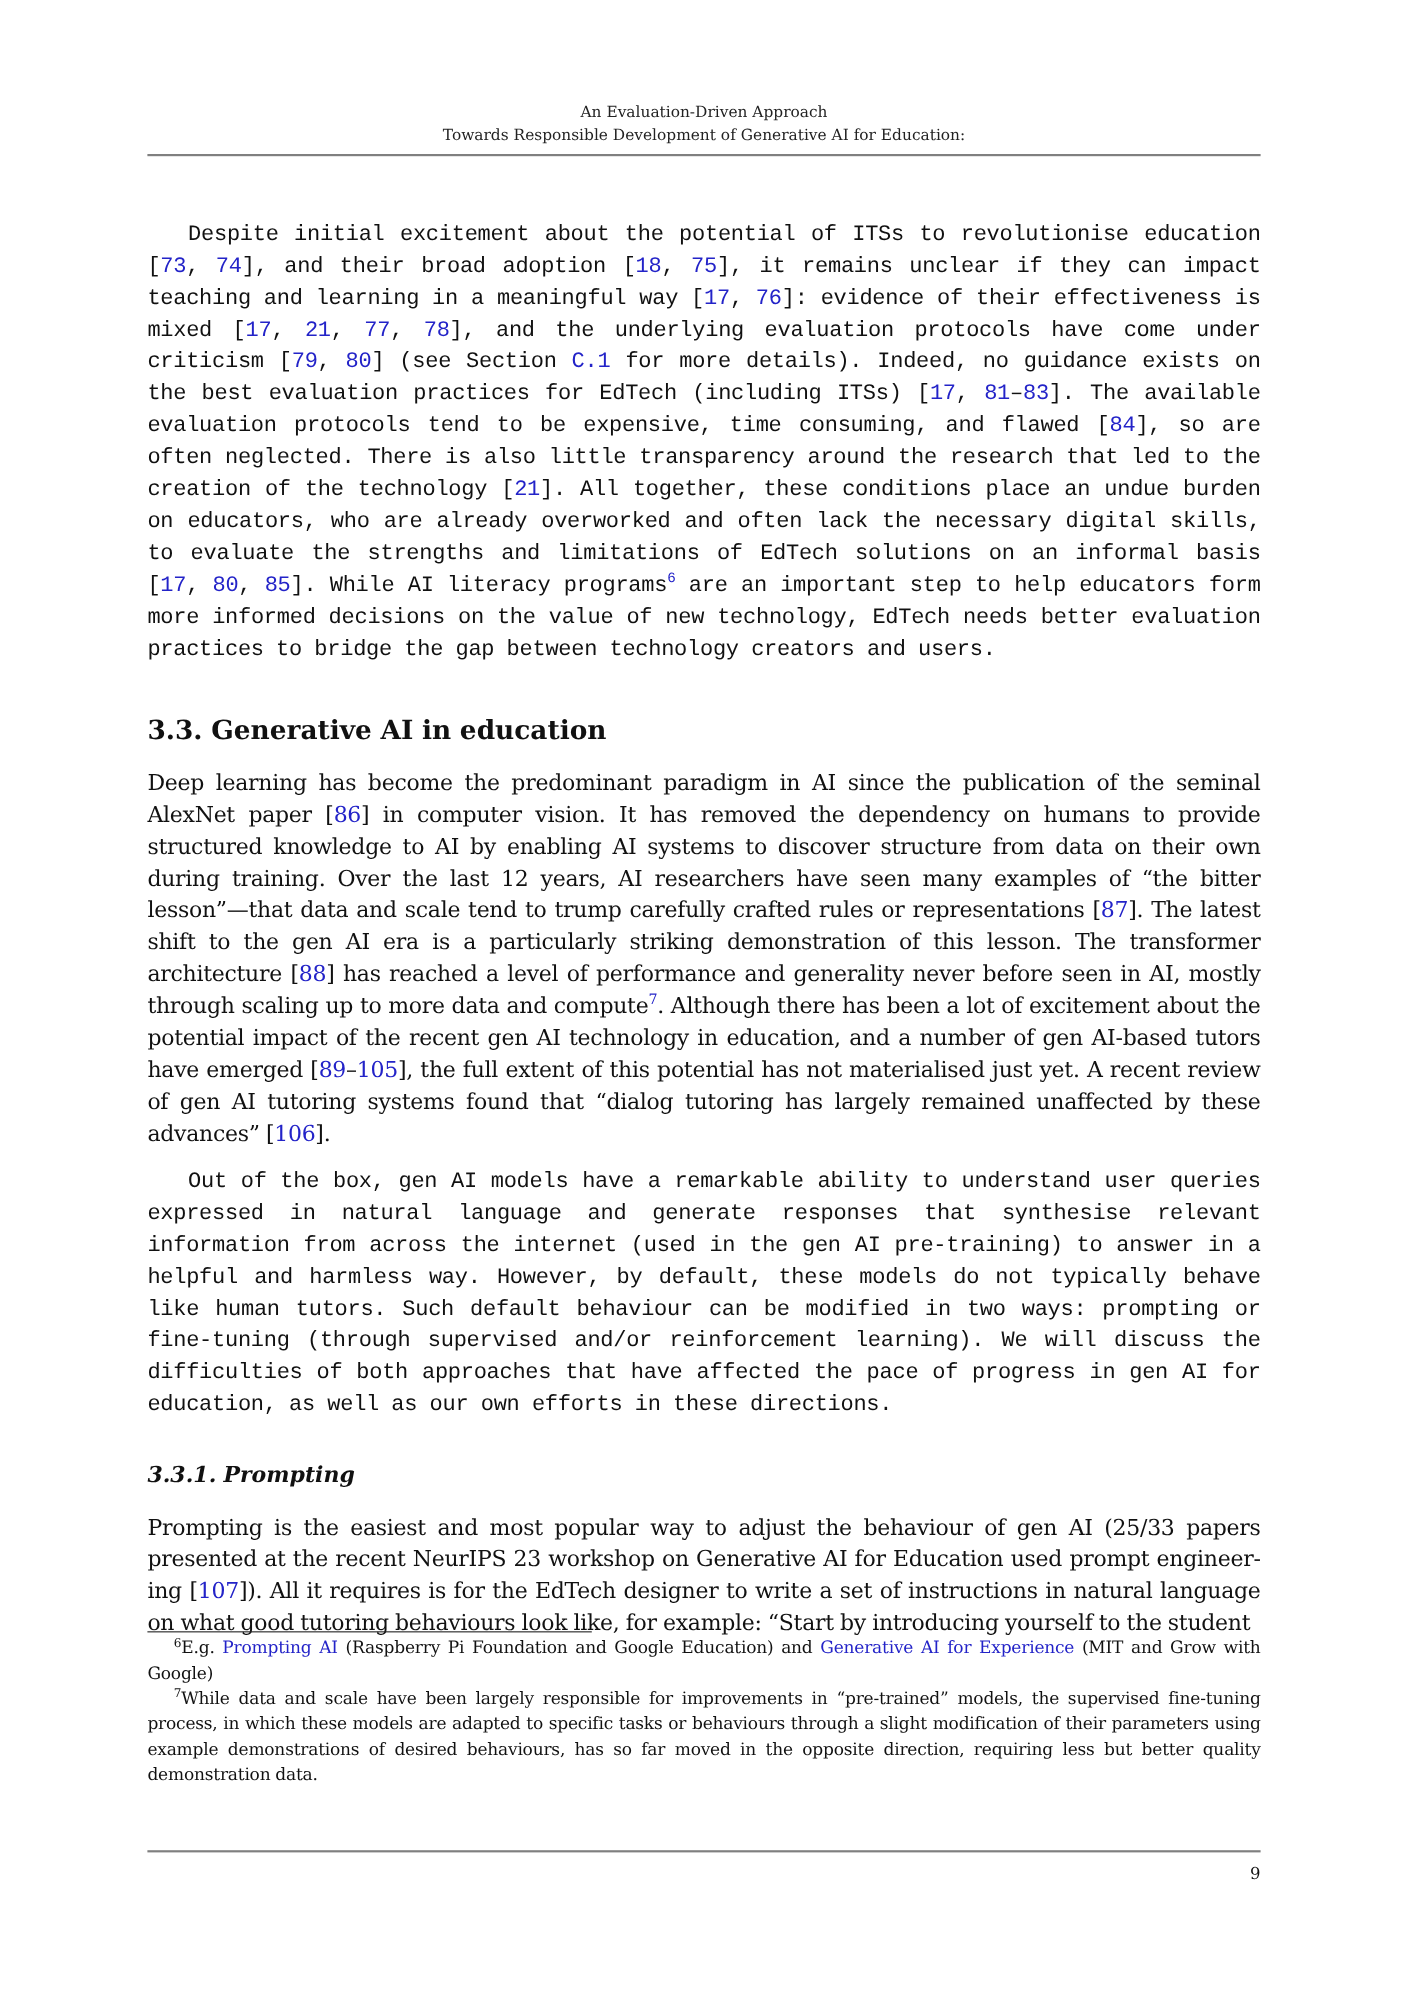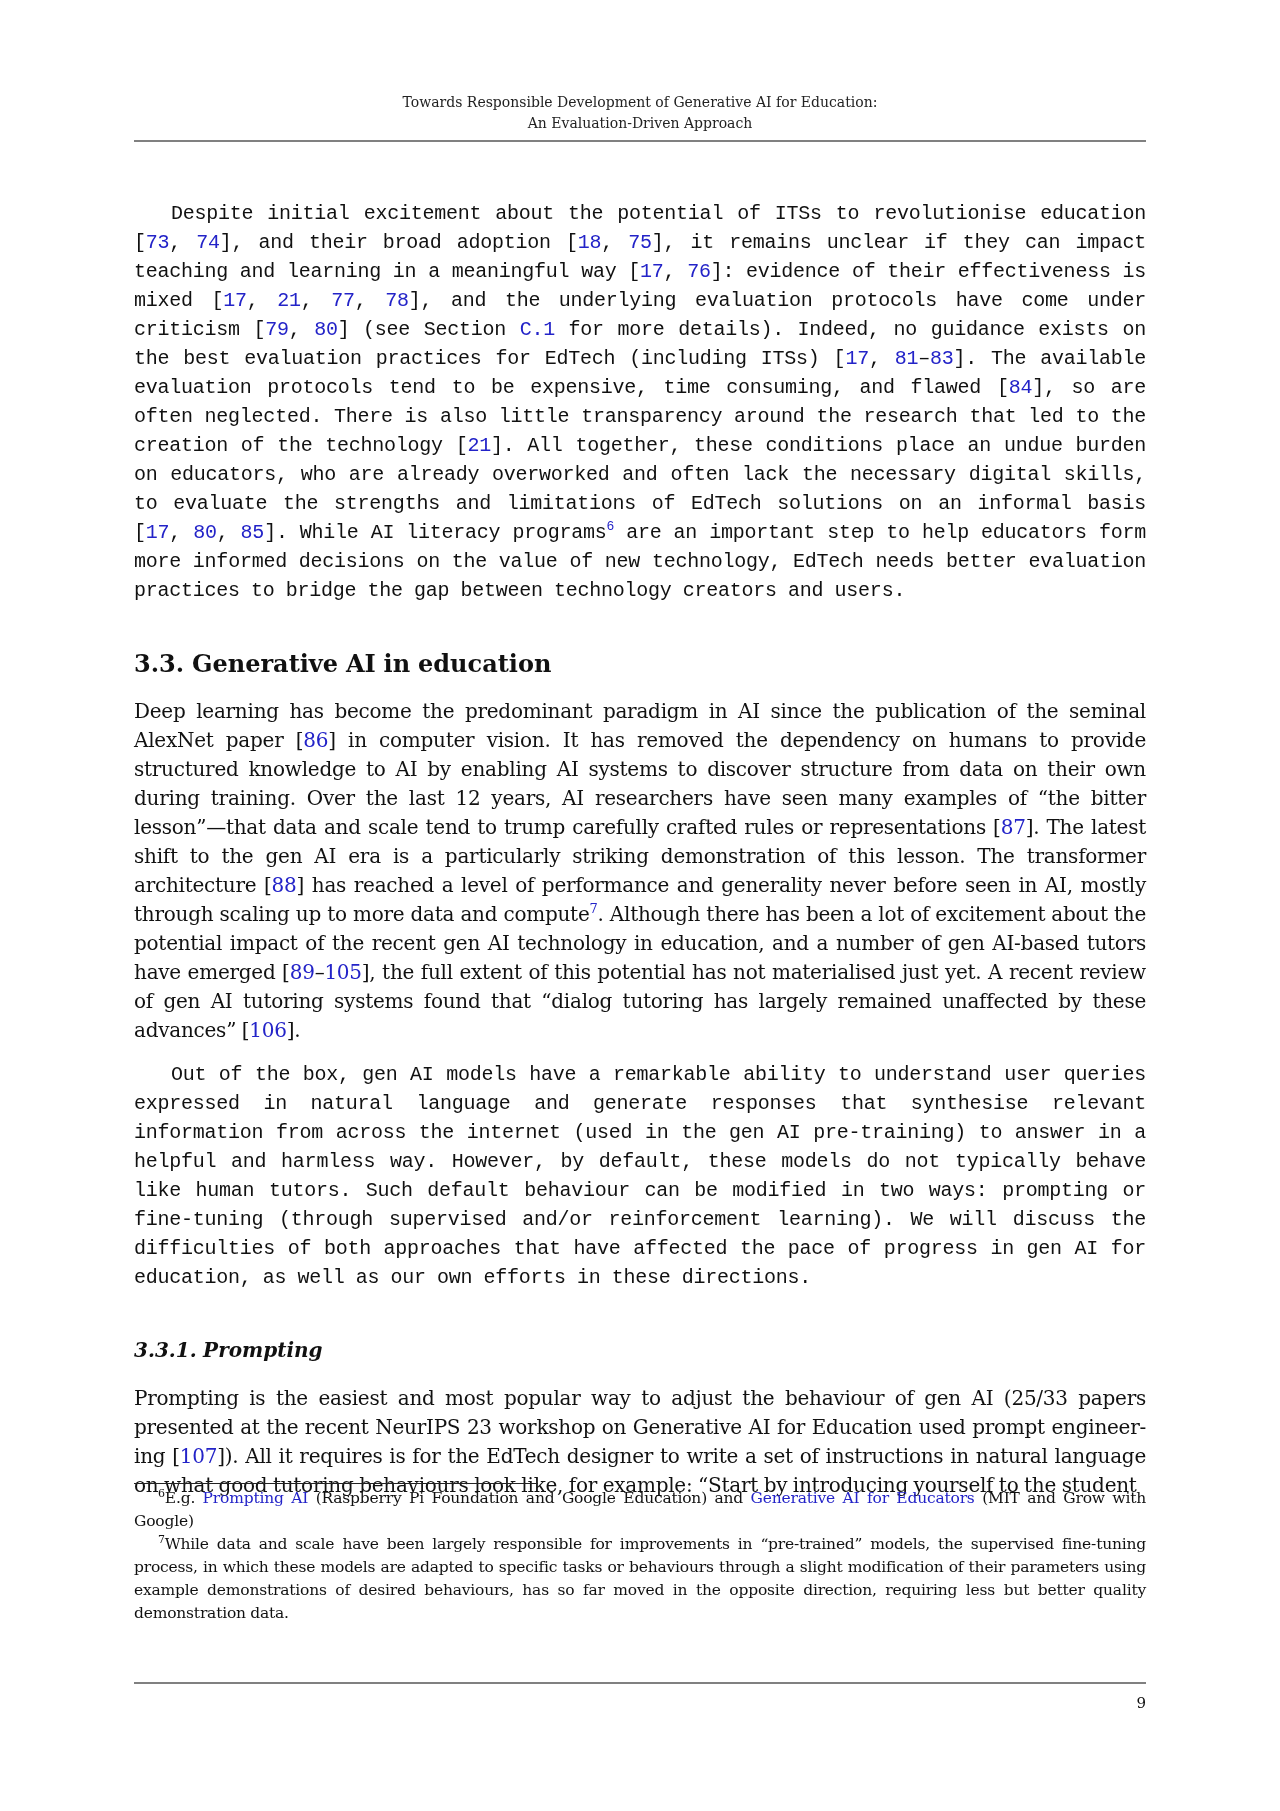--- a/index.html
+++ b/index.html
@@ -7,39 +7,39 @@
          font-family: "DejaVu Serif", "Liberation Serif", serif; color: #111111; }
   .page { position: absolute; left: 134px; top: 0; width: 1012px; }
   .running-header { position: absolute; top: 92px; left: 0; width: 1012px; text-align: center;
          font-size: 14px; line-height: 21px; color: #222; }
   .header-rule { position: absolute; top: 140px; left: 0; width: 1012px; height: 2px; background: #808080; }
   .body { position: absolute; top: 184px; left: 0; width: 1012px;
           font-size: 20px; line-height: 29px; text-align: justify; letter-spacing: -0.25px; word-spacing: -0.5px; }
   .body p { margin: 0; }
   .body p.indent { text-indent: 37px; margin-top: 15px; font-family: Liberation Mono, monospace; }
   h2.section { font-size: 24px; font-weight: bold; margin: 44px 0 19px 0; line-height: 29px; letter-spacing: 0; }
-  h3.subsection { font-size: 20px; font-weight: bold; font-style: italic; margin: 44px 0 19px 0; line-height: 29px; letter-spacing: 0; }
+  h3.subsection { font-size: 20px; font-weight: bold; font-style: italic; margin: 34px 0 19px 0; line-height: 29px; letter-spacing: 0; }
   a.ref, span.ref { color: #2323c8; text-decoration: none; }
   sup.fn { font-size: 13px; line-height: 0; vertical-align: 8px; color: #2323c8; }
   .fn-rule { position: absolute; top: 1483px; left: 0; width: 404px; height: 1px; background: #222; }
   .footnotes { position: absolute; top: 1487px; left: 0; width: 1012px; font-size: 15.5px; line-height: 23px;
                text-align: justify; letter-spacing: -0.2px; word-spacing: -0.3px; }
   .footnotes p { margin: 0; text-indent: 24px; }
   .footnotes sup { font-size: 11px; vertical-align: 6px; line-height: 0; }
   .footer-rule { position: absolute; top: 1682px; left: 0; width: 1012px; height: 2px; background: #808080; }
   .page-number { position: absolute; top: 1693px; right: 0; font-size: 15px; line-height: 20px; }
 </style>
 </head>
 <body>
 
 <div class="page">
 
   <div class="running-header">
+    <div>An Evaluation-Driven Approach</div>
     <div>Towards Responsible Development of Generative AI for Education:</div>
-    <div>An Evaluation-Driven Approach</div>
   </div>
   <div class="header-rule"></div>
 
   <div class="body">
 
 
     <p class="indent"><span>Despite initial excitement about the potential of ITSs to revolutionise education [</span><a class="ref">73</a><span>, </span><a class="ref">74</a><span>], and their broad adoption [</span><a class="ref">18</a><span>, </span><a class="ref">75</a><span>], it remains unclear if they can impact teaching and learning in a meaningful way [</span><a class="ref">17</a><span>, </span><a class="ref">76</a><span>]: evidence of their effectiveness is mixed [</span><a class="ref">17</a><span>, </span><a class="ref">21</a><span>, </span><a class="ref">77</a><span>, </span><a class="ref">78</a><span>], and the underlying evaluation protocols have come under criticism [</span><a class="ref">79</a><span>, </span><a class="ref">80</a><span>] (see Section </span><a class="ref">C.1</a><span> for more details). Indeed, no guidance exists on the best evaluation practices for EdTech (including ITSs) [</span><a class="ref">17</a><span>, </span><a class="ref">81</a><span>–</span><a class="ref">83</a><span>].  The available evaluation protocols tend to be expensive, time consuming, and flawed [</span><a class="ref">84</a><span>], so are often neglected. There is also little transparency around the research that led to the creation of the technology [</span><a class="ref">21</a><span>]. All together, these conditions place an undue burden on educators, who are already overworked and often lack the necessary digital skills, to evaluate the strengths and limitations of EdTech solutions on an informal basis [</span><a class="ref">17</a><span>, </span><a class="ref">80</a><span>, </span><a class="ref">85</a><span>]. While AI literacy programs</span><sup class="fn">6</sup><span> are an important step to help educators form more informed decisions on the value of new technology, EdTech needs better evaluation practices to bridge the gap between technology creators and users.</span></p>
 
     <h2 class="section">3.3.  Generative AI in education</h2>
 
@@ -48,19 +48,19 @@
     <p class="indent">Out of the box, gen AI models have a remarkable ability to understand user queries expressed in natural language and generate responses that synthesise relevant information from across the internet (used in the gen AI pre-training) to answer in a helpful and harmless way. However, by default, these models do not typically behave like human tutors. Such default behaviour can be modified in two ways: prompting or fine-tuning (through supervised and/or reinforcement learning). We will discuss the difficulties of both approaches that have affected the pace of progress in gen AI for education, as well as our own efforts in these directions.</p>
 
     <h3 class="subsection">3.3.1.  Prompting</h3>
 
     <p><span>Prompting is the easiest and most popular way to adjust the behaviour of gen AI (25/33 papers presented at the recent NeurIPS 23 workshop on Generative AI for Education used prompt engineer- ing [</span><a class="ref">107</a><span>]). All it requires is for the EdTech designer to write a set of instructions in natural language on what good tutoring behaviours look like, for example: “Start by introducing yourself to the student</span></p>
   </div>
 
   <div class="fn-rule"></div>
 
   <div class="footnotes">
-    <p><sup>6</sup><span>E.g. </span><a class="ref">Prompting AI</a><span> (Raspberry Pi Foundation and Google Education) and </span><a class="ref">Generative AI for Educators</a><span> (MIT and Grow with Google)</span></p>
+    <p><sup>6</sup><span>E.g. </span><a class="ref">Prompting AI</a><span> (Raspberry Pi Foundation and Google Education) and </span><a class="ref">Generative AI for Experience</a><span> (MIT and Grow with Google)</span></p>
     <p><sup>7</sup><span>While data and scale have been largely responsible for improvements in “pre-trained” models, the supervised fine-tuning process, in which these models are adapted to specific tasks or behaviours through a slight modification of their parameters using example demonstrations of desired behaviours, has so far moved in the opposite direction, requiring less but better quality demonstration data.</span></p>
   </div>
 
   <div class="footer-rule"></div>
   <div class="page-number">9</div>
 </div>
 
 </body></html>

